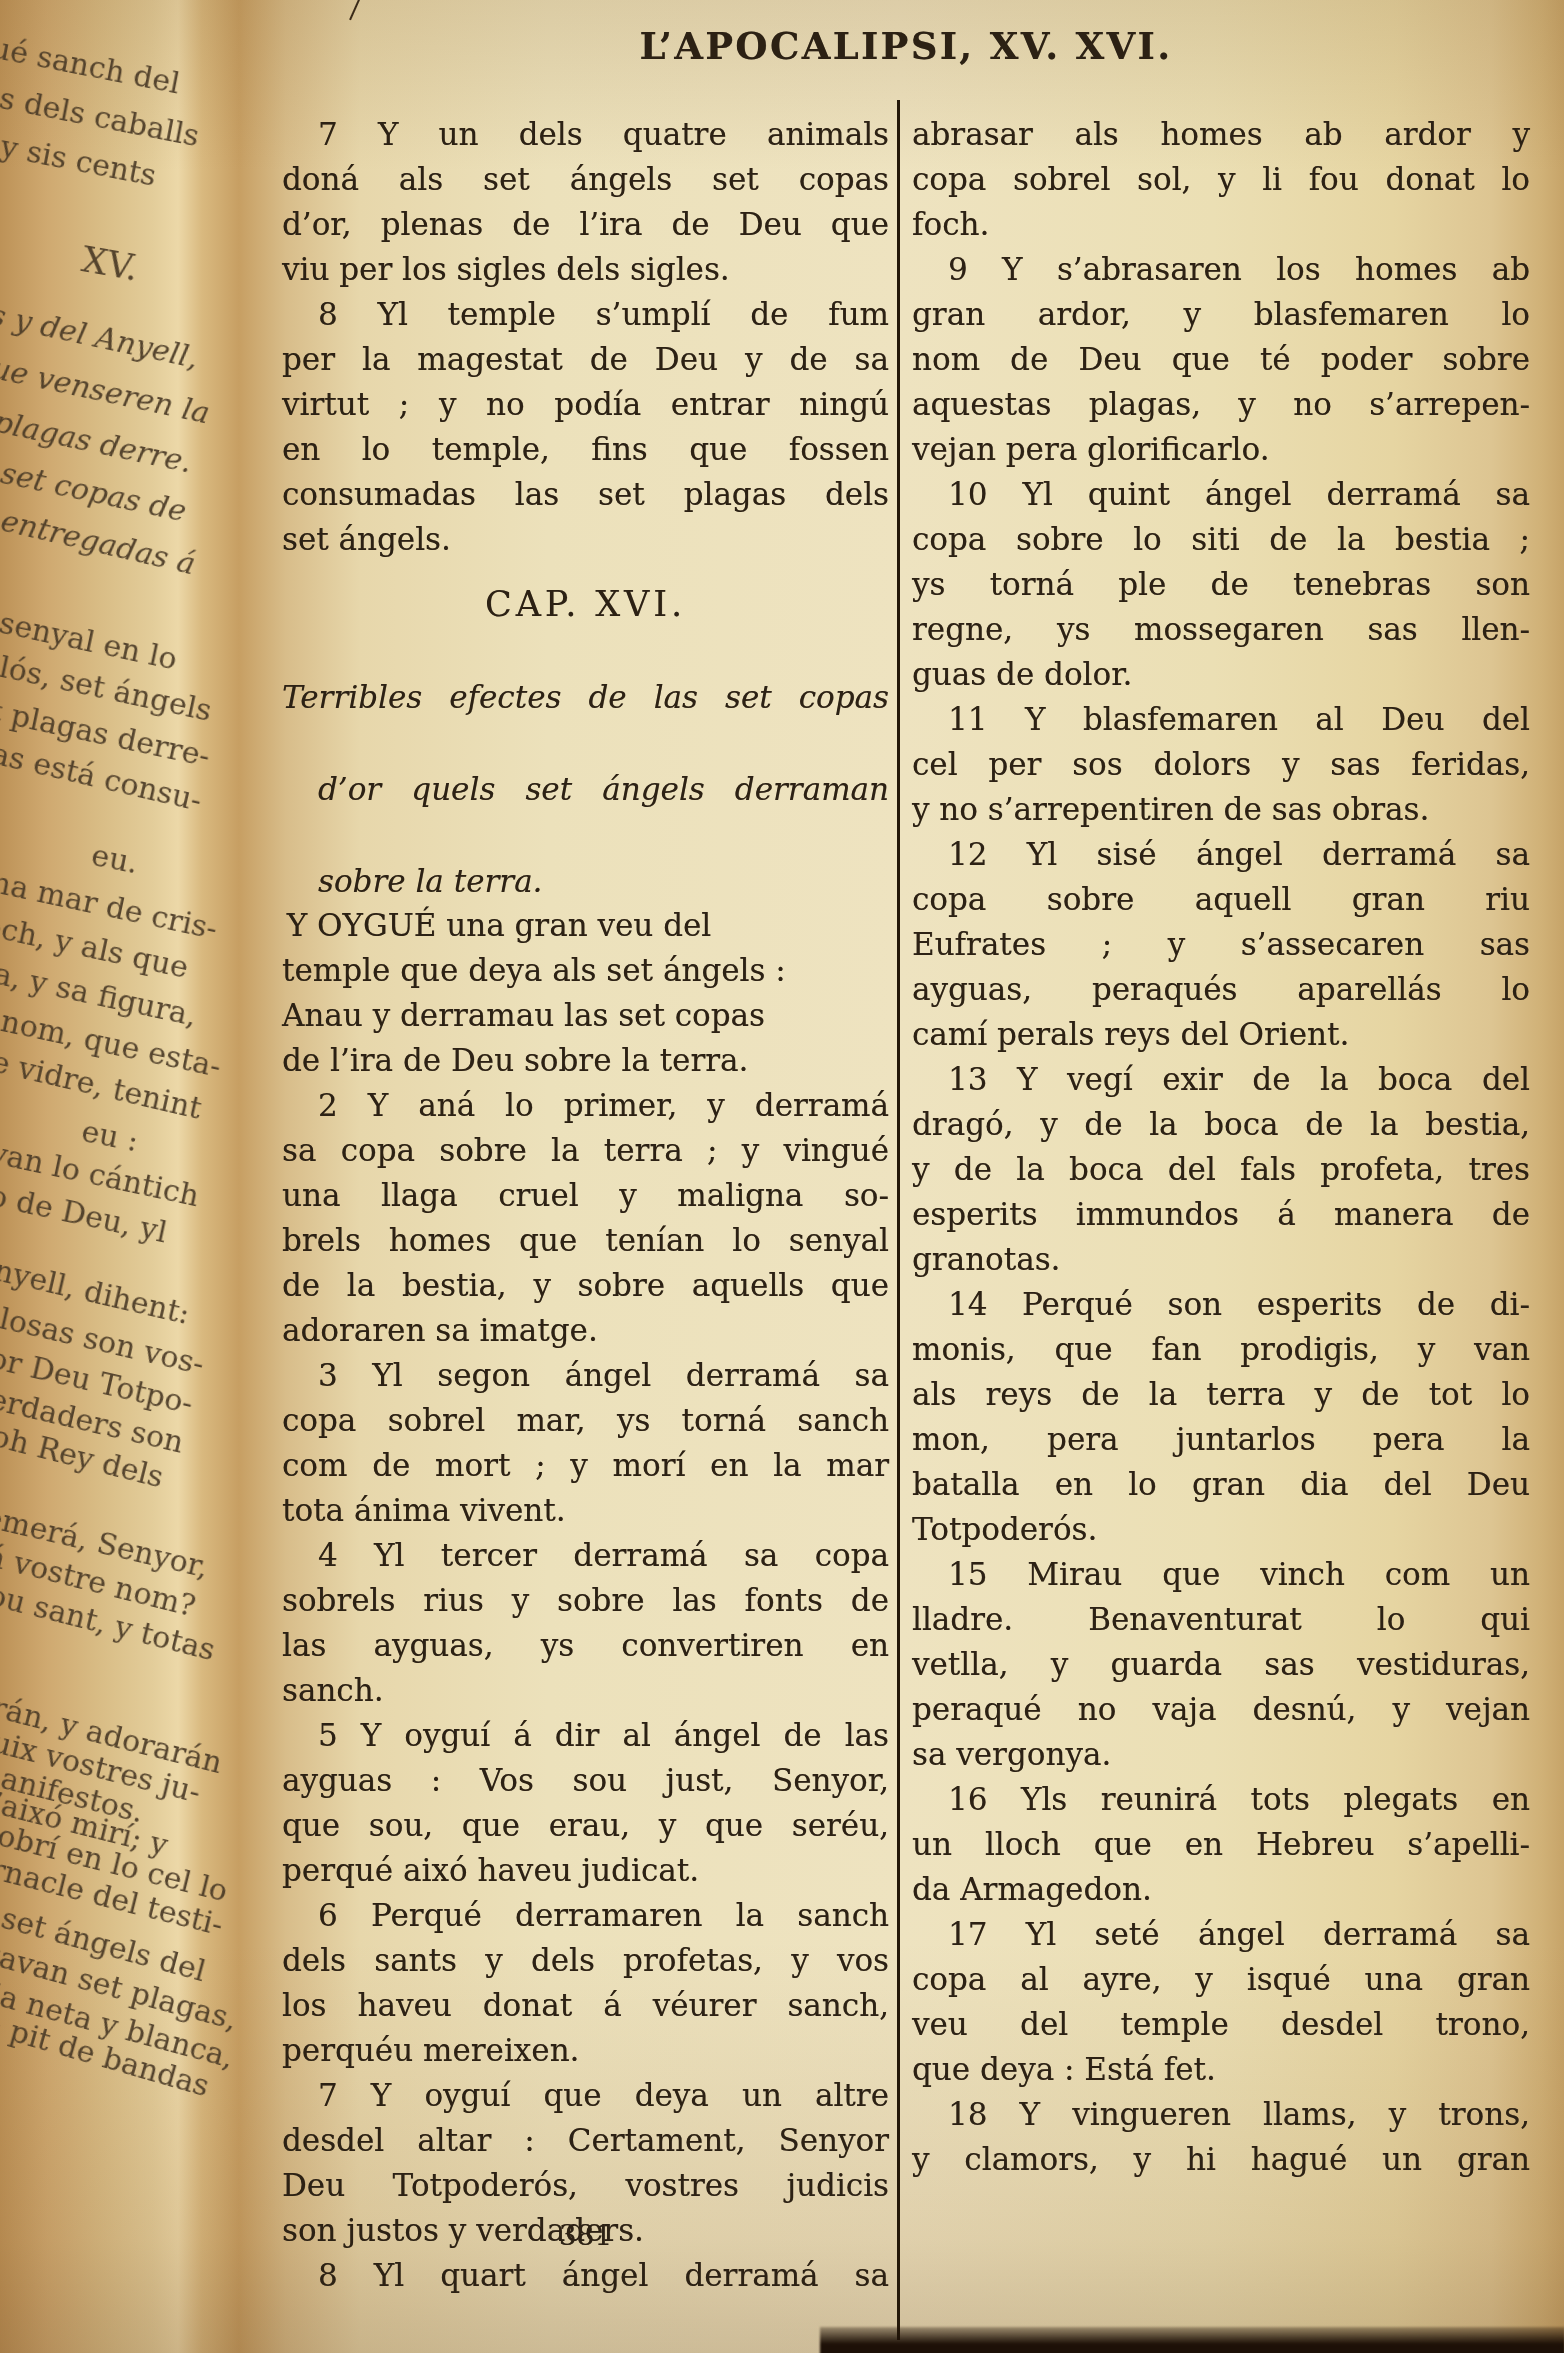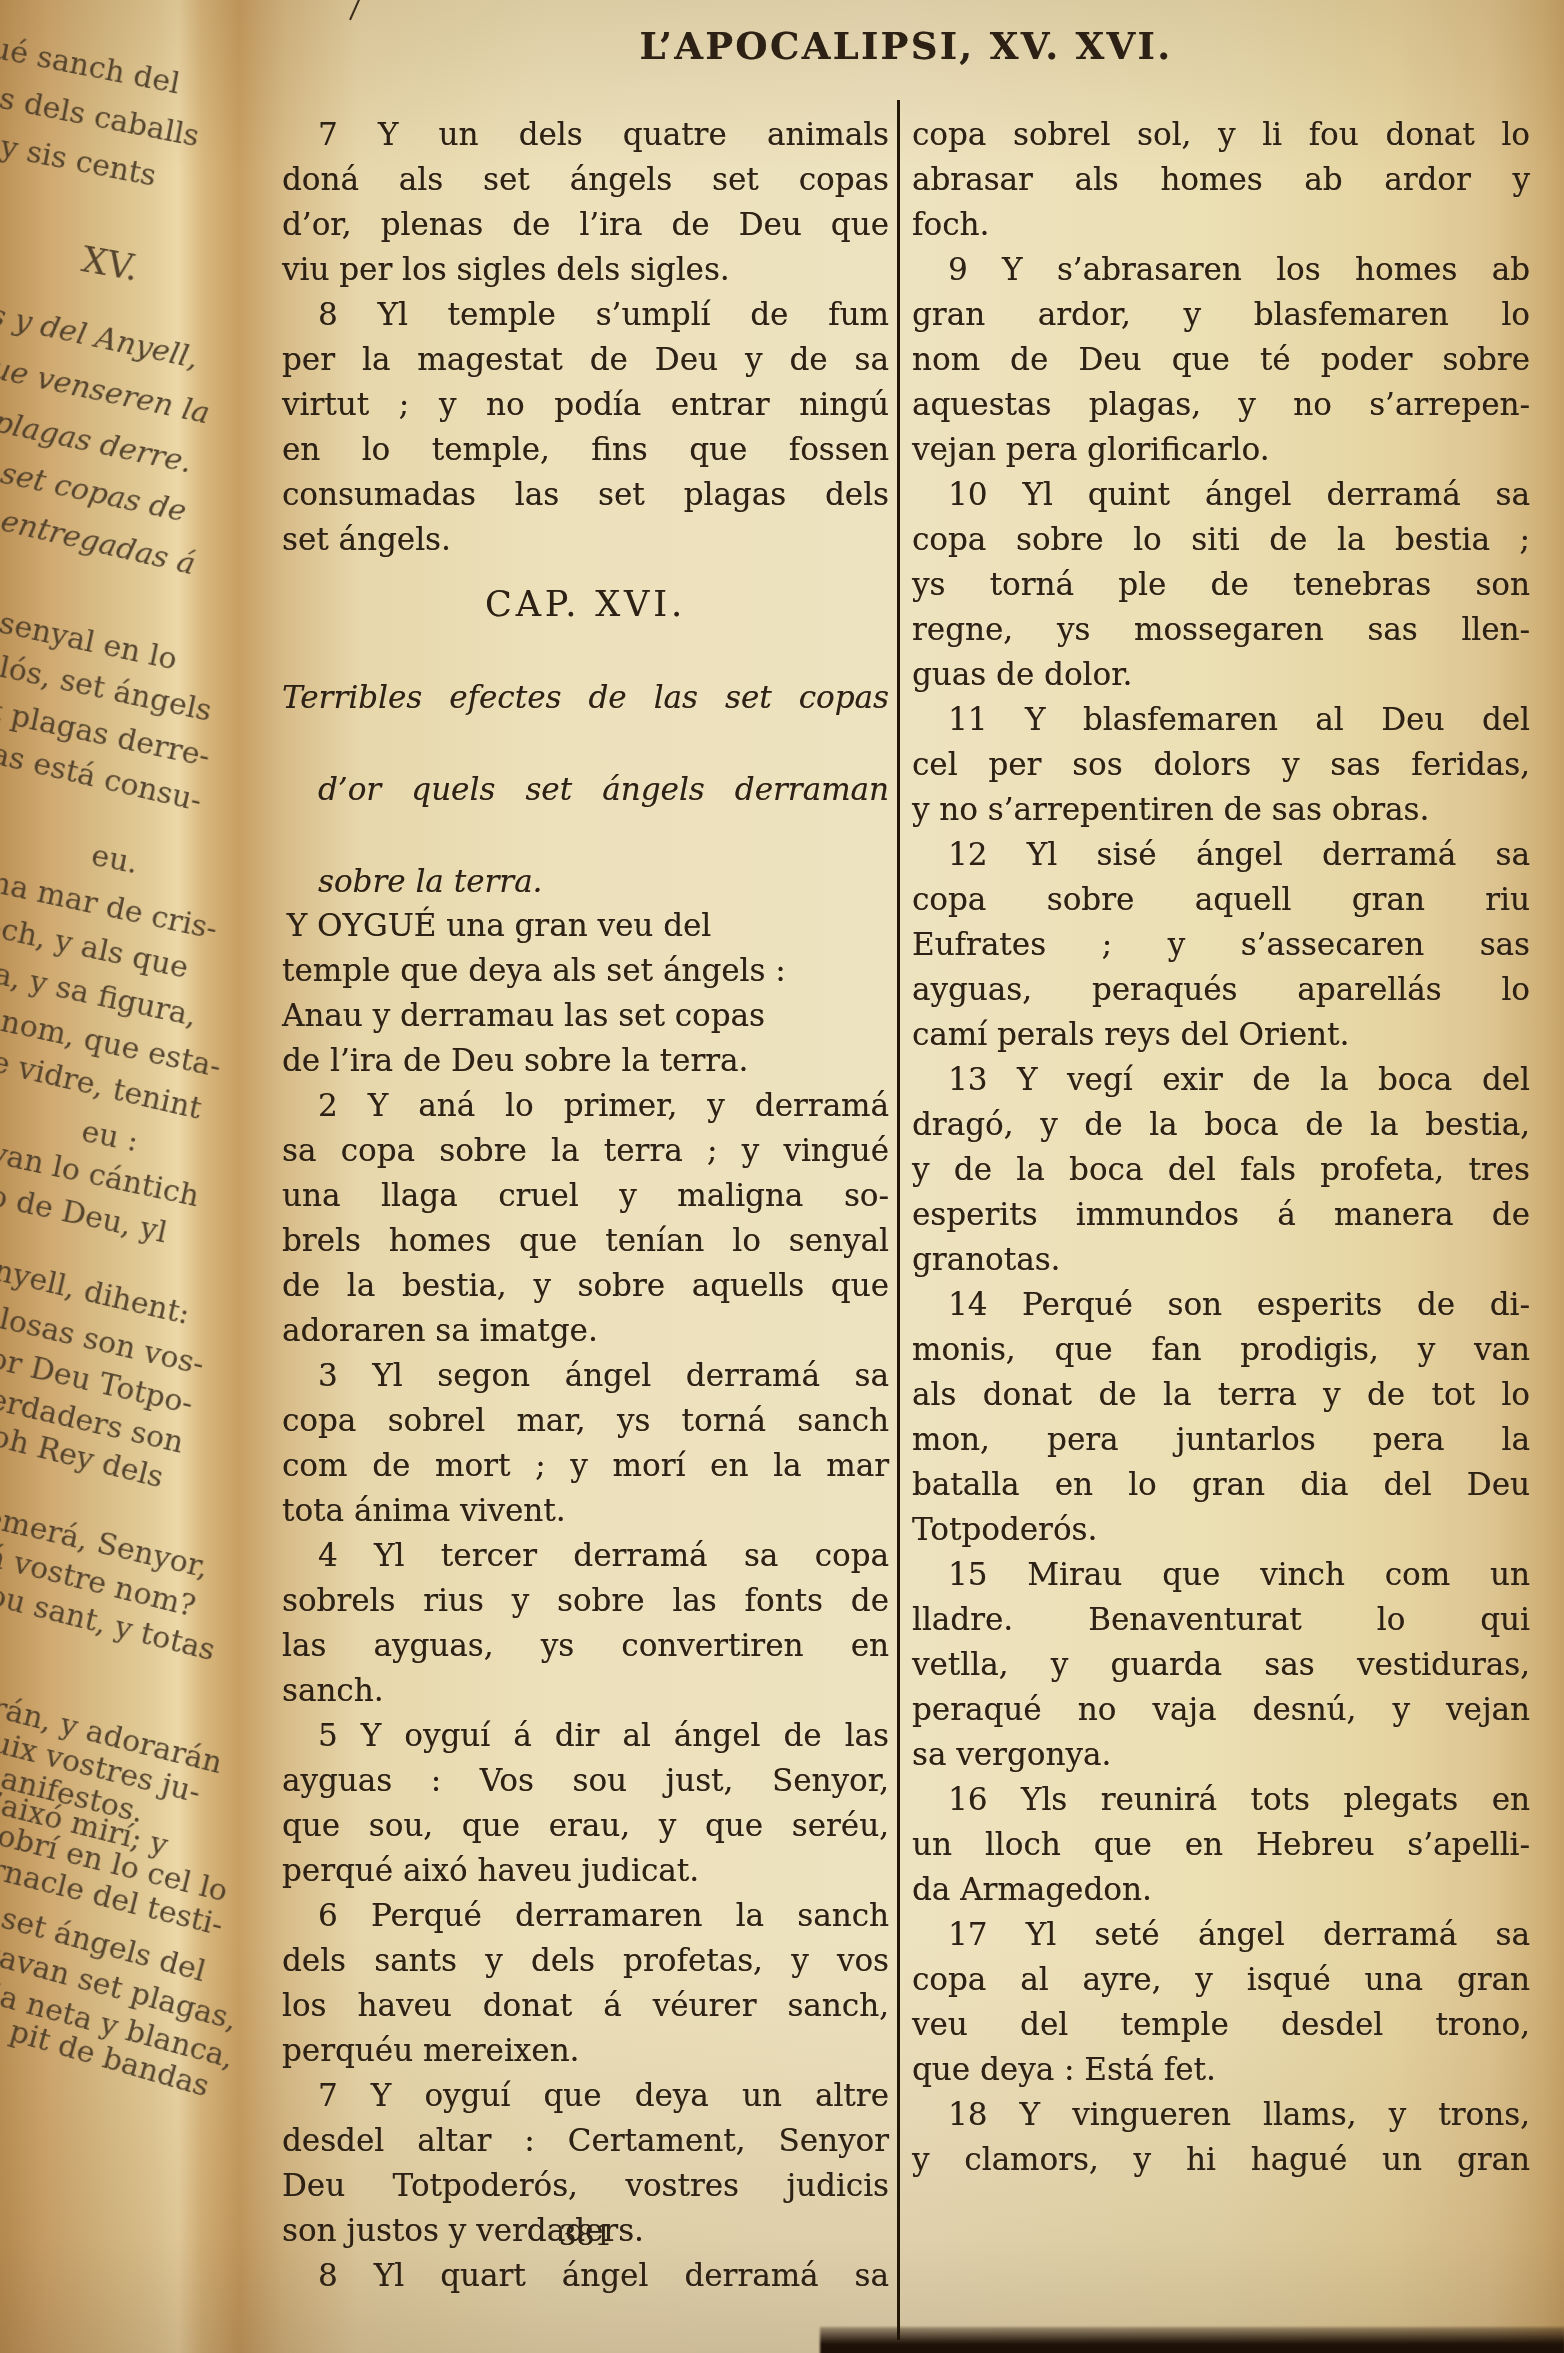--- a/index.html
+++ b/index.html
@@ -202,22 +202,22 @@
         <div class="line">desdel altar : Certament, Senyor</div>
         <div class="line">Deu Totpoderós, vostres judicis</div>
         <div class="line">son justos y verdaders.</div>
       </div>
       <div class="block verse-run">
         <div class="line">8 Yl quart ángel derramá sa</div>
       </div>
     </div>
   <div id="right-col" class="col ink">
       <div class="block verse-cont">
+        <div class="line">abrasar als homes ab ardor y</div>
         <div class="line">copa sobrel sol, y li fou donat lo</div>
-        <div class="line">abrasar als homes ab ardor y</div>
         <div class="line">foch.</div>
       </div>
       <div class="block verse">
         <div class="line">9 Y s’abrasaren los homes ab</div>
         <div class="line">gran ardor, y blasfemaren lo</div>
         <div class="line">nom de Deu que té poder sobre</div>
         <div class="line">aquestas plagas, y no s’arrepen-</div>
         <div class="line">vejan pera glorificarlo.</div>
       </div>
       <div class="block verse">
@@ -242,21 +242,21 @@
       <div class="block verse">
         <div class="line">13 Y vegí exir de la boca del</div>
         <div class="line">dragó, y de la boca de la bestia,</div>
         <div class="line">y de la boca del fals profeta, tres</div>
         <div class="line">esperits immundos á manera de</div>
         <div class="line">granotas.</div>
       </div>
       <div class="block verse">
         <div class="line">14 Perqué son esperits de di-</div>
         <div class="line">monis, que fan prodigis, y van</div>
-        <div class="line">als donat de la terra y de tot lo</div>
+        <div class="line">als reys de la terra y de tot lo</div>
         <div class="line">mon, pera juntarlos pera la</div>
         <div class="line">batalla en lo gran dia del Deu</div>
         <div class="line">Totpoderós.</div>
       </div>
       <div class="block verse">
         <div class="line">15 Mirau que vinch com un</div>
         <div class="line">lladre.  Benaventurat lo qui</div>
         <div class="line">vetlla, y guarda sas vestiduras,</div>
         <div class="line">peraqué no vaja desnú, y vejan</div>
         <div class="line">sa vergonya.</div>

